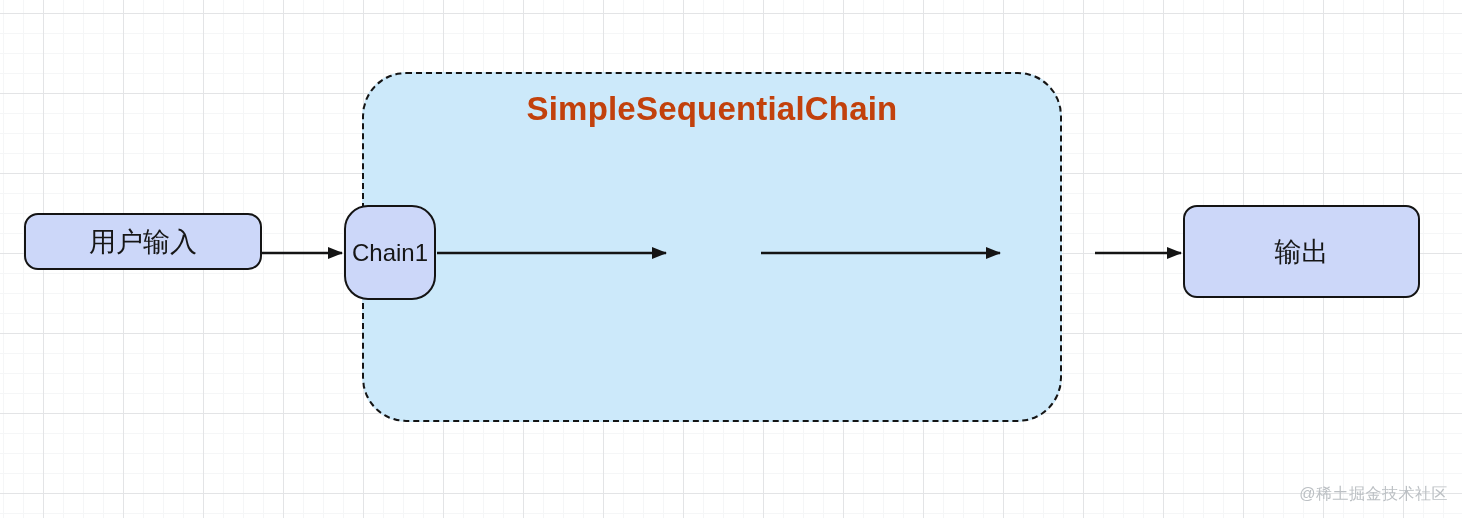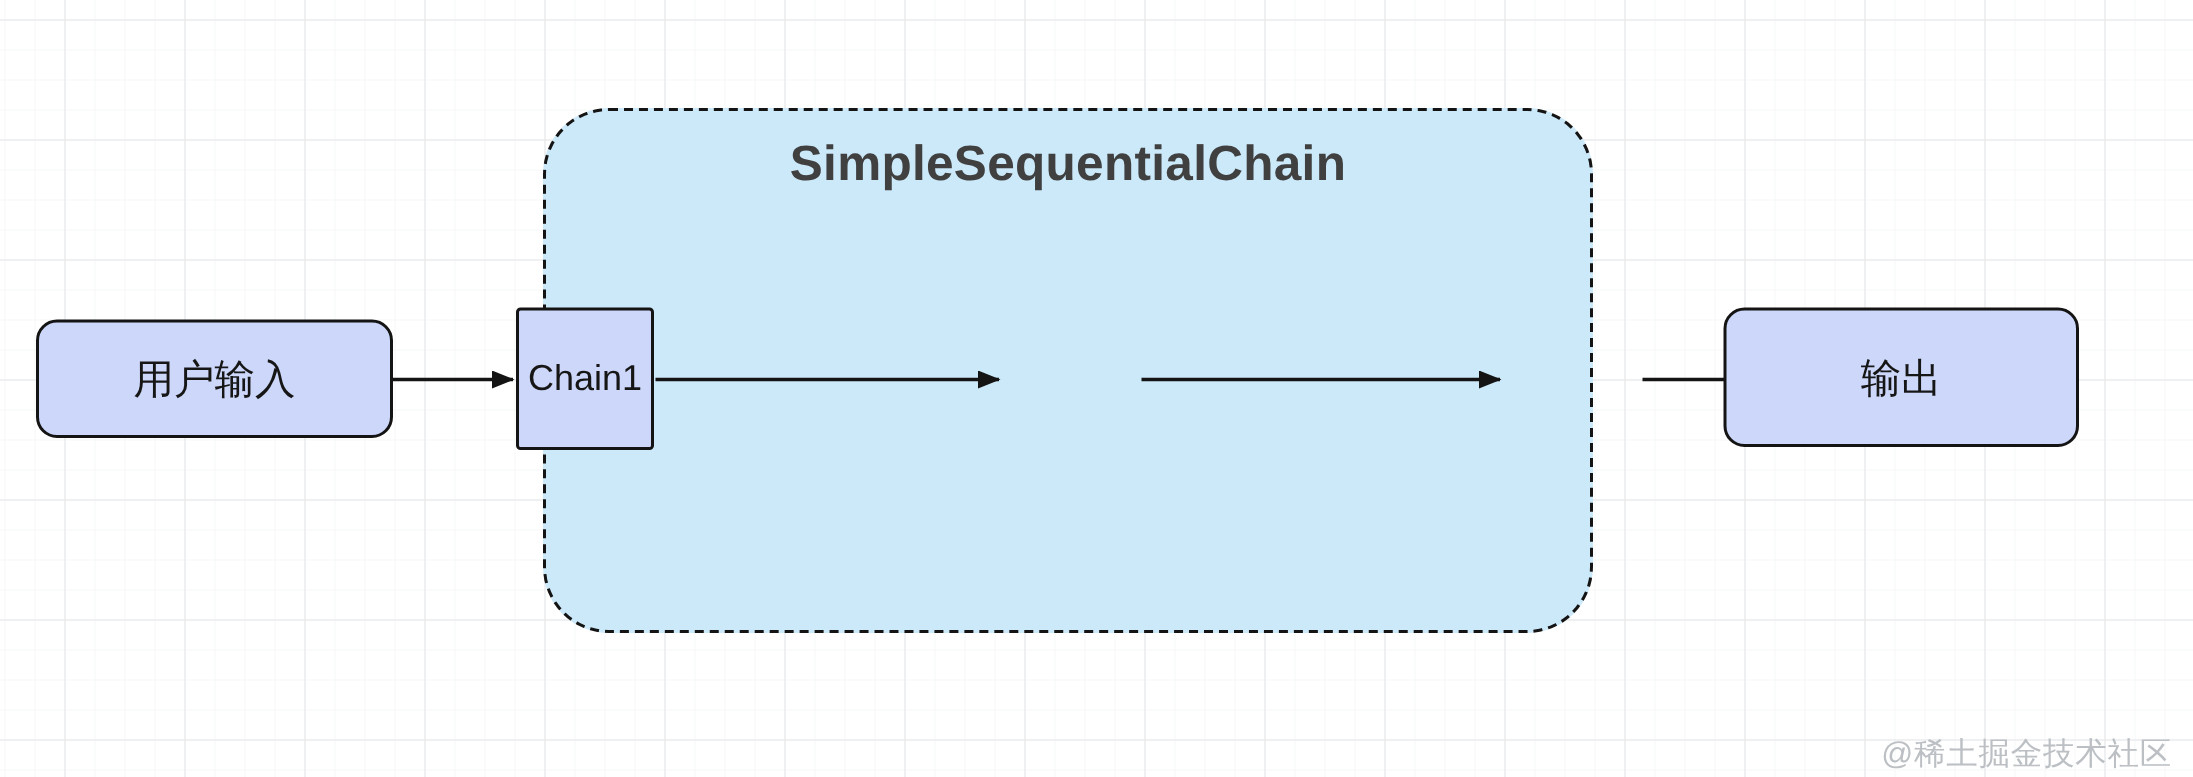--- a/index.html
+++ b/index.html
@@ -30,63 +30,63 @@
     box-sizing: border-box;
     background: #cce9fa;
     border: 2.5px dashed #141414;
     border-radius: 44px;
     text-align: center;
   }
   .group-title {
     margin-top: 16px;
     font-size: 33px;
     font-weight: 700;
-    color: #404040;
+    color: #c2410c;
     letter-spacing: 0.2px;
   }
   .node {
     position: absolute;
     box-sizing: border-box;
     display: flex;
     align-items: center;
     justify-content: center;
     background: #ccd7f9;
     border: 2.5px solid #141414;
     color: #161616;
     white-space: nowrap;
   }
   .node-user-input {
-    left: 24px; top: 213px; width: 238px; height: 79px;
+    left: 24px; top: 213px; width: 238px; height: 57px;
     border-radius: 14px; font-size: 27px;
   }
   .node-chain {
     top: 205px; width: 92px; height: 95px;
-    border-radius: 3px; font-size: 24px;
+    border-radius: 24px; font-size: 24px;
   }
   .node-chain1 { left: 344px; }
   .node-chain2 { left: 668px; }
   .node-chain-ellipsis { left: 1002px; }
   .node-output {
-    left: 1149px; top: 205px; width: 237px; height: 93px;
+    left: 1183px; top: 205px; width: 237px; height: 93px;
     border-radius: 14px; font-size: 27px;
   }
   .edges-layer {
     position: absolute;
     left: 0; top: 0;
     pointer-events: none;
   }
   .edge-line {
     stroke: #141414;
     stroke-width: 2.4;
   }
   .watermark {
     position: absolute;
     right: 14px;
-    bottom: 2px;
-    font-size: 21px;
+    bottom: 13px;
+    font-size: 16px;
     color: #bcc0c4;
     letter-spacing: 0.5px;
   }
 </style>
 </head>
 <body>
 
 <div class="canvas">
 
   <div class="group-container">

